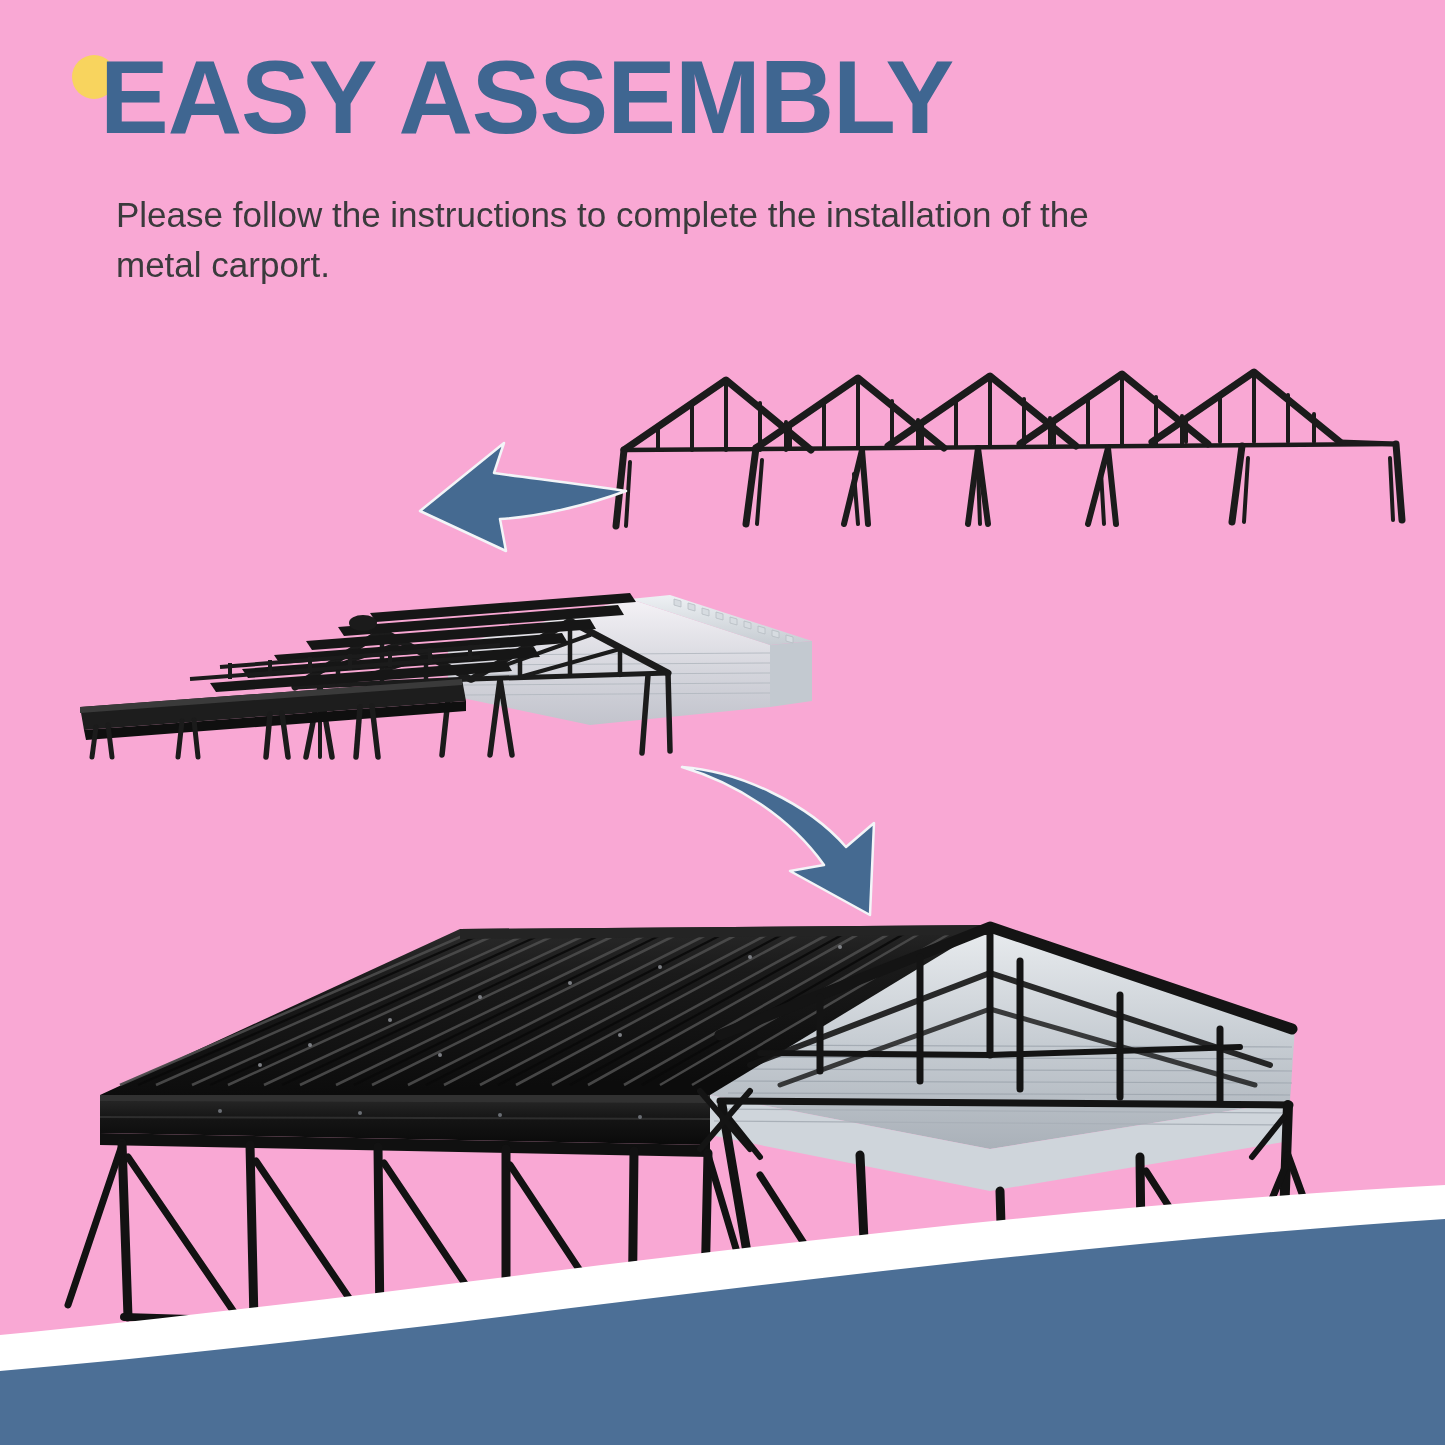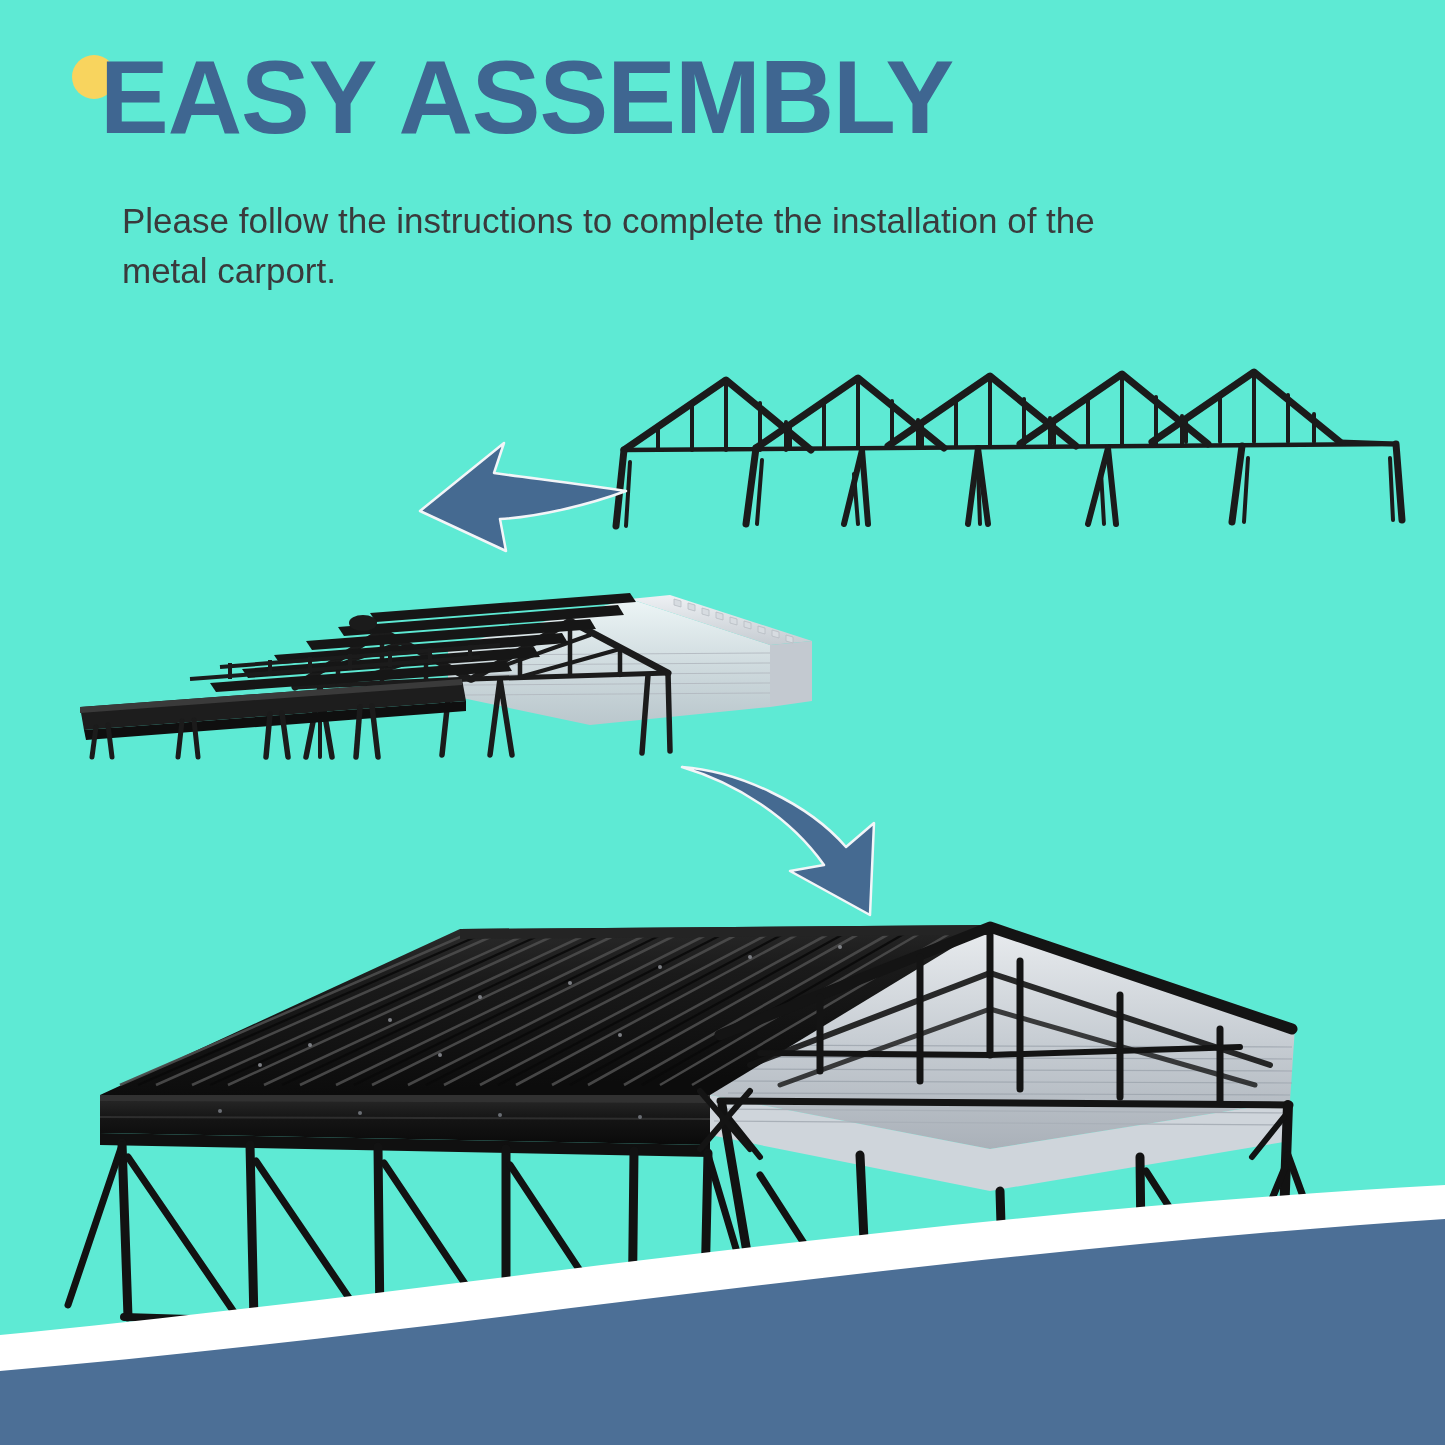--- a/index.html
+++ b/index.html
@@ -4,21 +4,21 @@
 <style>
   html, body {
     margin: 0;
     padding: 0;
     background: #ffffff;
   }
   #page {
     position: relative;
     width: 1445px;
     height: 1445px;
-    background: #5eead4;
+    background: #f9a8d4;
     overflow: hidden;
     font-family: "Liberation Sans", sans-serif;
   }
 
   
   #header-block {
     position: absolute;
     left: 0; top: 0;
     width: 1445px;
     height: 300px;
@@ -43,21 +43,21 @@
     letter-spacing: -1px;
     color: #3f6691;
     font-family: "Liberation Sans", sans-serif;
     white-space: nowrap;
   }
   #page-subtitle {
     position: absolute;
     left: 114px;
     top: 188px;
     width: 1020px;
-    margin: 8px;
+    margin: 2px;
     font-size: 35px;
     line-height: 1.42;
     color: #3a3a3c;
     font-family: "Liberation Sans", sans-serif;
   }
 
   
   .stage {
     position: absolute;
   }

